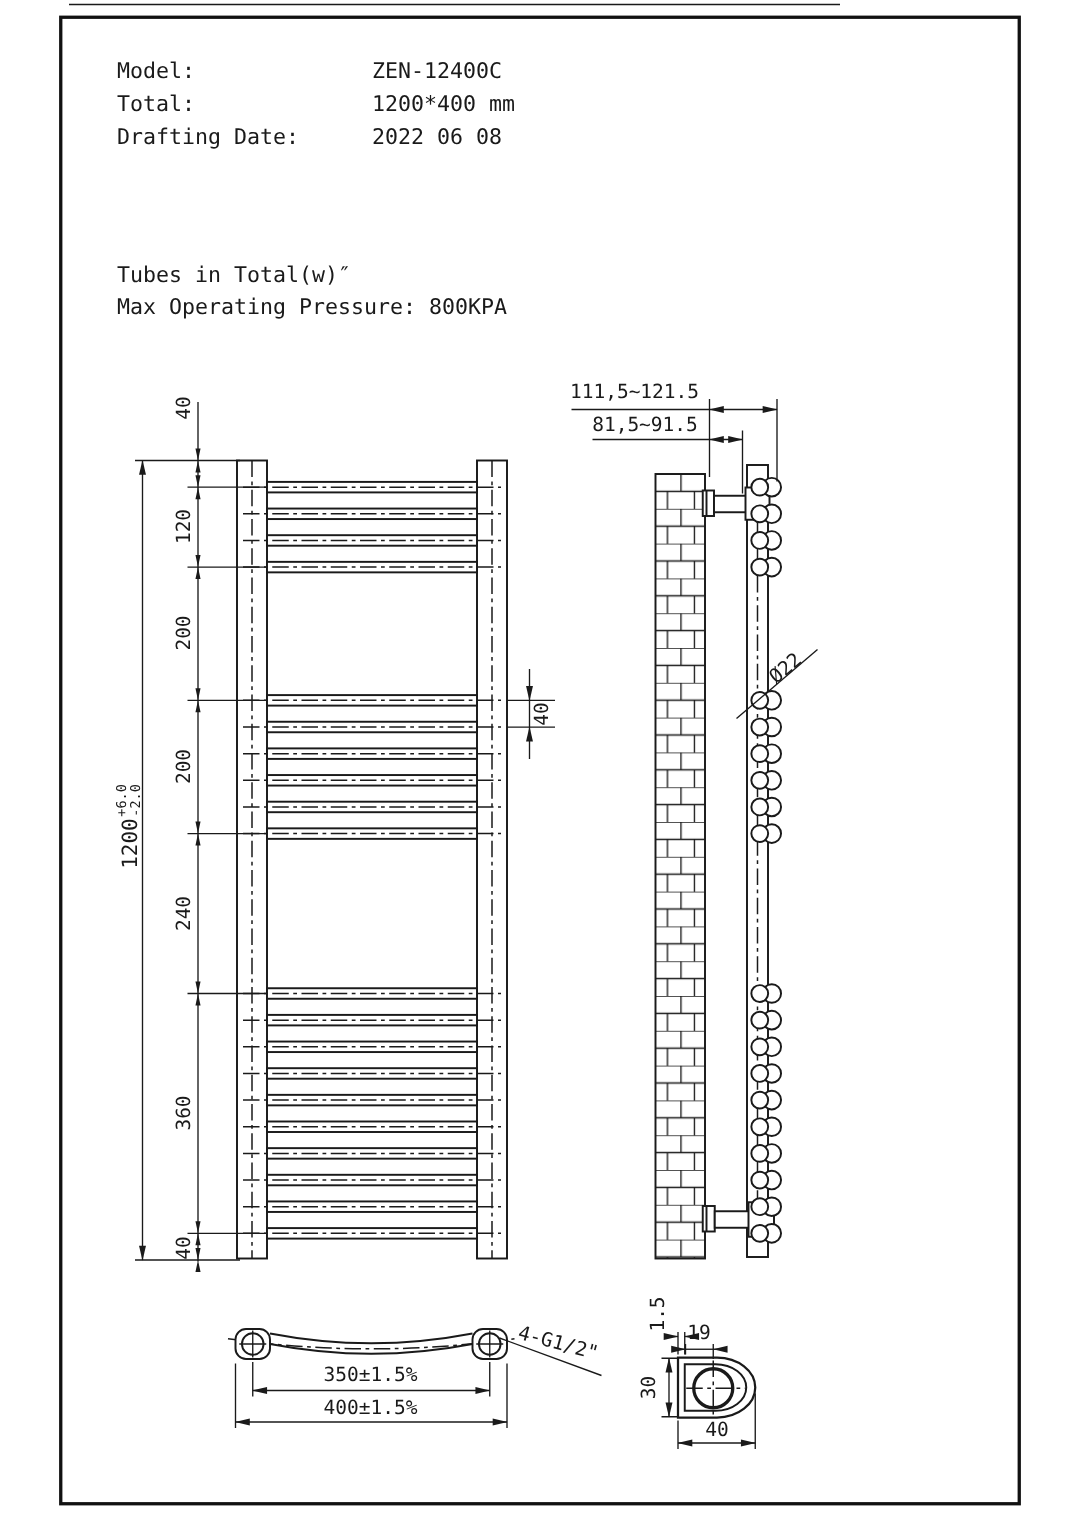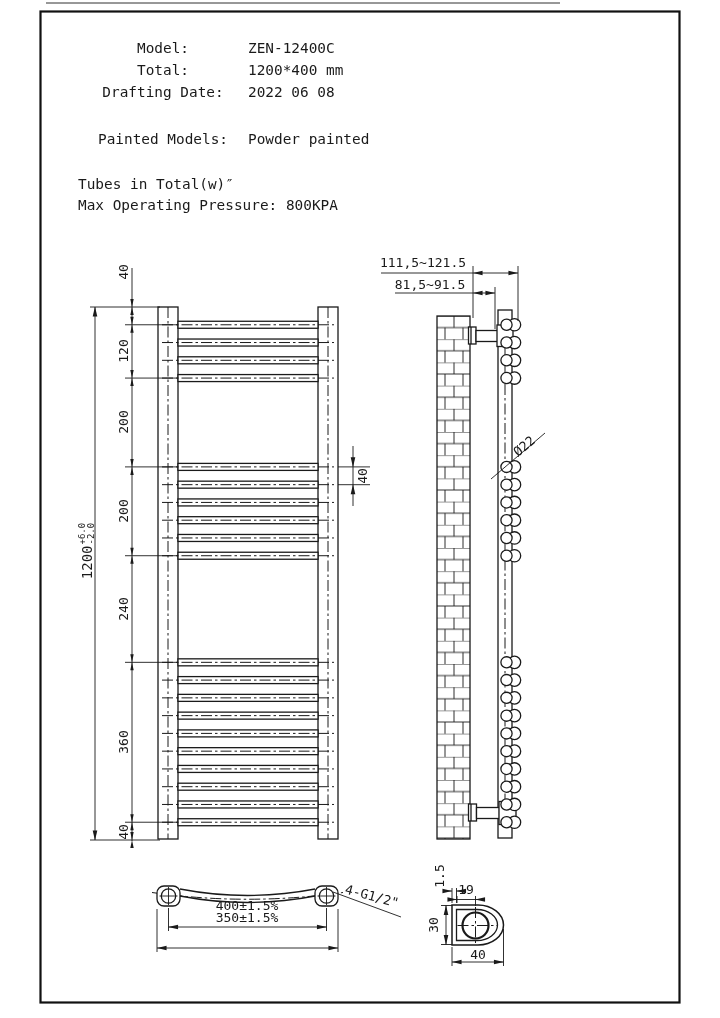--- a/index.html
+++ b/index.html
@@ -6,21 +6,21 @@
   #page{position:relative;width:720px;height:1018px;background:#fff;overflow:hidden;
         font-family:"DejaVu Sans Mono",monospace;color:#1a1a1a;}
   svg{position:absolute;left:0;top:0;}
   .obj{stroke:#1a1a1a;stroke-width:1.3;fill:none;}
   .f{fill:#fff;}
   .thk{stroke-width:1.5;}
   .cl{stroke:#1a1a1a;stroke-width:1;fill:none;stroke-dasharray:11 3 2.5 3;}
   .dim{stroke:#1a1a1a;stroke-width:.9;fill:none;}
   .frame{stroke:#111;stroke-width:2.2;fill:none;}
   .spec-row{position:absolute;left:78px;font-size:14.4px;line-height:16px;white-space:pre;}
-  .spec-row .lab{display:inline-block;width:170px;text-align:center;}
+  .spec-row .lab{display:inline-block;width:170px;}
   .dl{position:absolute;font-size:13px;line-height:13px;white-space:pre;
       transform:translate(-50%,-50%);}
   .rot{transform:translate(-50%,-50%) rotate(-90deg);}
   .rneg40{transform:translate(-50%,-50%) rotate(-40deg);}
   .rpos15{transform:translate(-50%,-50%) rotate(15deg);}
   .overall{font-size:14px;display:flex;align-items:center;}
   .tol{display:inline-flex;flex-direction:column;font-size:9px;line-height:9px;margin-left:1px;}
   .tol b{font-weight:normal;}
 </style>
 </head>
@@ -237,40 +237,39 @@
       <line x1="446" y1="905.5" x2="446" y2="944.5" class="dim" marker-start="url(#arr)" marker-end="url(#arr)"></line>
       <path d="M452 947 V966 M503.5 929 V966" class="dim"></path>
       <line x1="452" y1="962" x2="503.5" y2="962" class="dim" marker-start="url(#arr)" marker-end="url(#arr)"></line>
     </g>
   </g>
 </svg>
 
 <div class="spec-row" style="top:40px"><span class="lab">Model:</span><span>ZEN-12400C</span></div>
 <div class="spec-row" style="top:62px"><span class="lab">Total:</span><span>1200*400 mm</span></div>
 <div class="spec-row" style="top:84px"><span class="lab">Drafting Date:</span><span>2022 06 08</span></div>
-<div class="spec-row" style="top:131px"><span class="lab">Painted Models:</span><span>Powder painted</span></div>
 <div class="spec-row" style="top:176px">Tubes in Total(w)″</div>
 <div class="spec-row" style="top:197px">Max Operating Pressure: 800KPA</div>
 
 <span class="dl rot" style="left:123px;top:272px">40</span>
 <span class="dl rot" style="left:123px;top:351px">120</span>
 <span class="dl rot" style="left:123px;top:422px">200</span>
 <span class="dl rot" style="left:123px;top:511px">200</span>
 <span class="dl rot" style="left:123px;top:609px">240</span>
 <span class="dl rot" style="left:123px;top:742px">360</span>
 <span class="dl rot" style="left:123px;top:832px">40</span>
 <span class="dl rot overall" style="left:87px;top:551px"><span>1200</span><span class="tol"><b>+6.0</b><b>-2.0</b></span></span>
 <span class="dl rot" style="left:362px;top:476px">40</span>
 
 <span class="dl" style="left:423px;top:262px">111,5~121.5</span>
 <span class="dl" style="left:430px;top:284px">81,5~91.5</span>
 <span class="dl rneg40" style="left:524px;top:446px">Ø22</span>
 
 <span class="dl" style="left:247px;top:917px">350±1.5%</span>
-<span class="dl" style="left:247px;top:905px">400±1.5%</span>
+<span class="dl" style="left:247px;top:939px">400±1.5%</span>
 <span class="dl rpos15" style="left:372px;top:896px">4-G1/2"</span>
 
 <span class="dl" style="left:466px;top:889px">19</span>
 <span class="dl rot" style="left:439px;top:876px">1.5</span>
 <span class="dl rot" style="left:433px;top:925px">30</span>
 <span class="dl" style="left:478px;top:954px">40</span>
 
 </div>
 
 </body></html>

